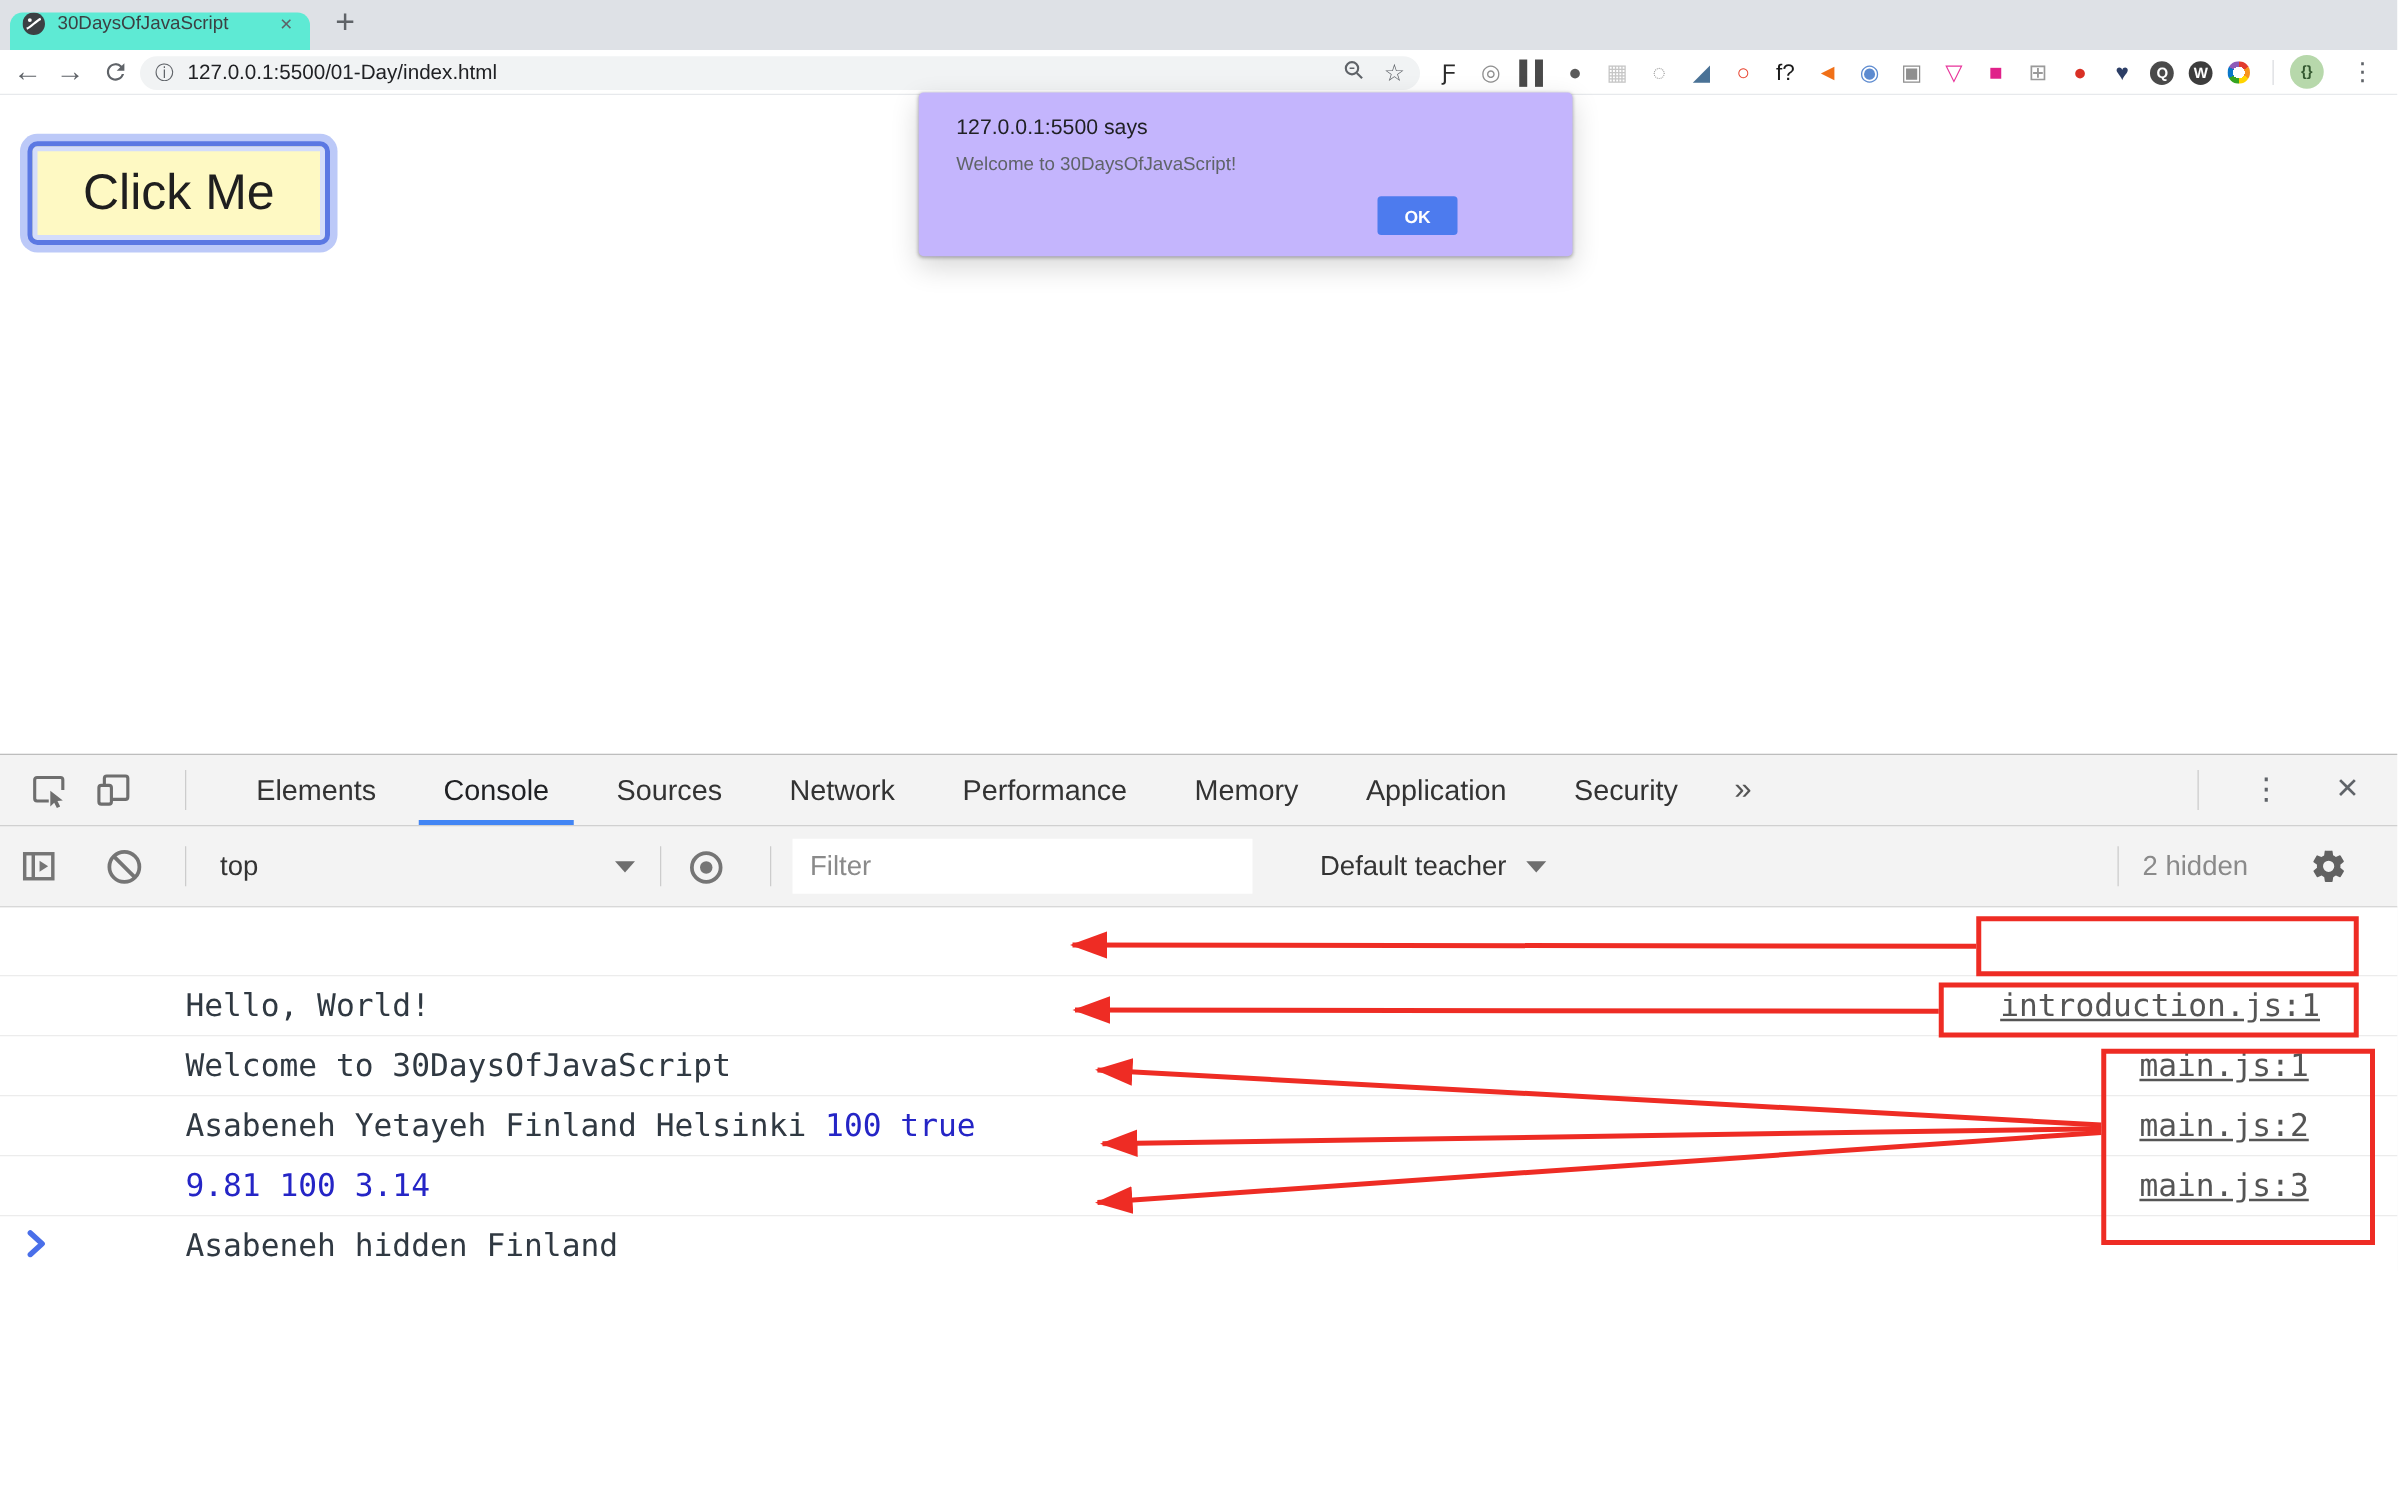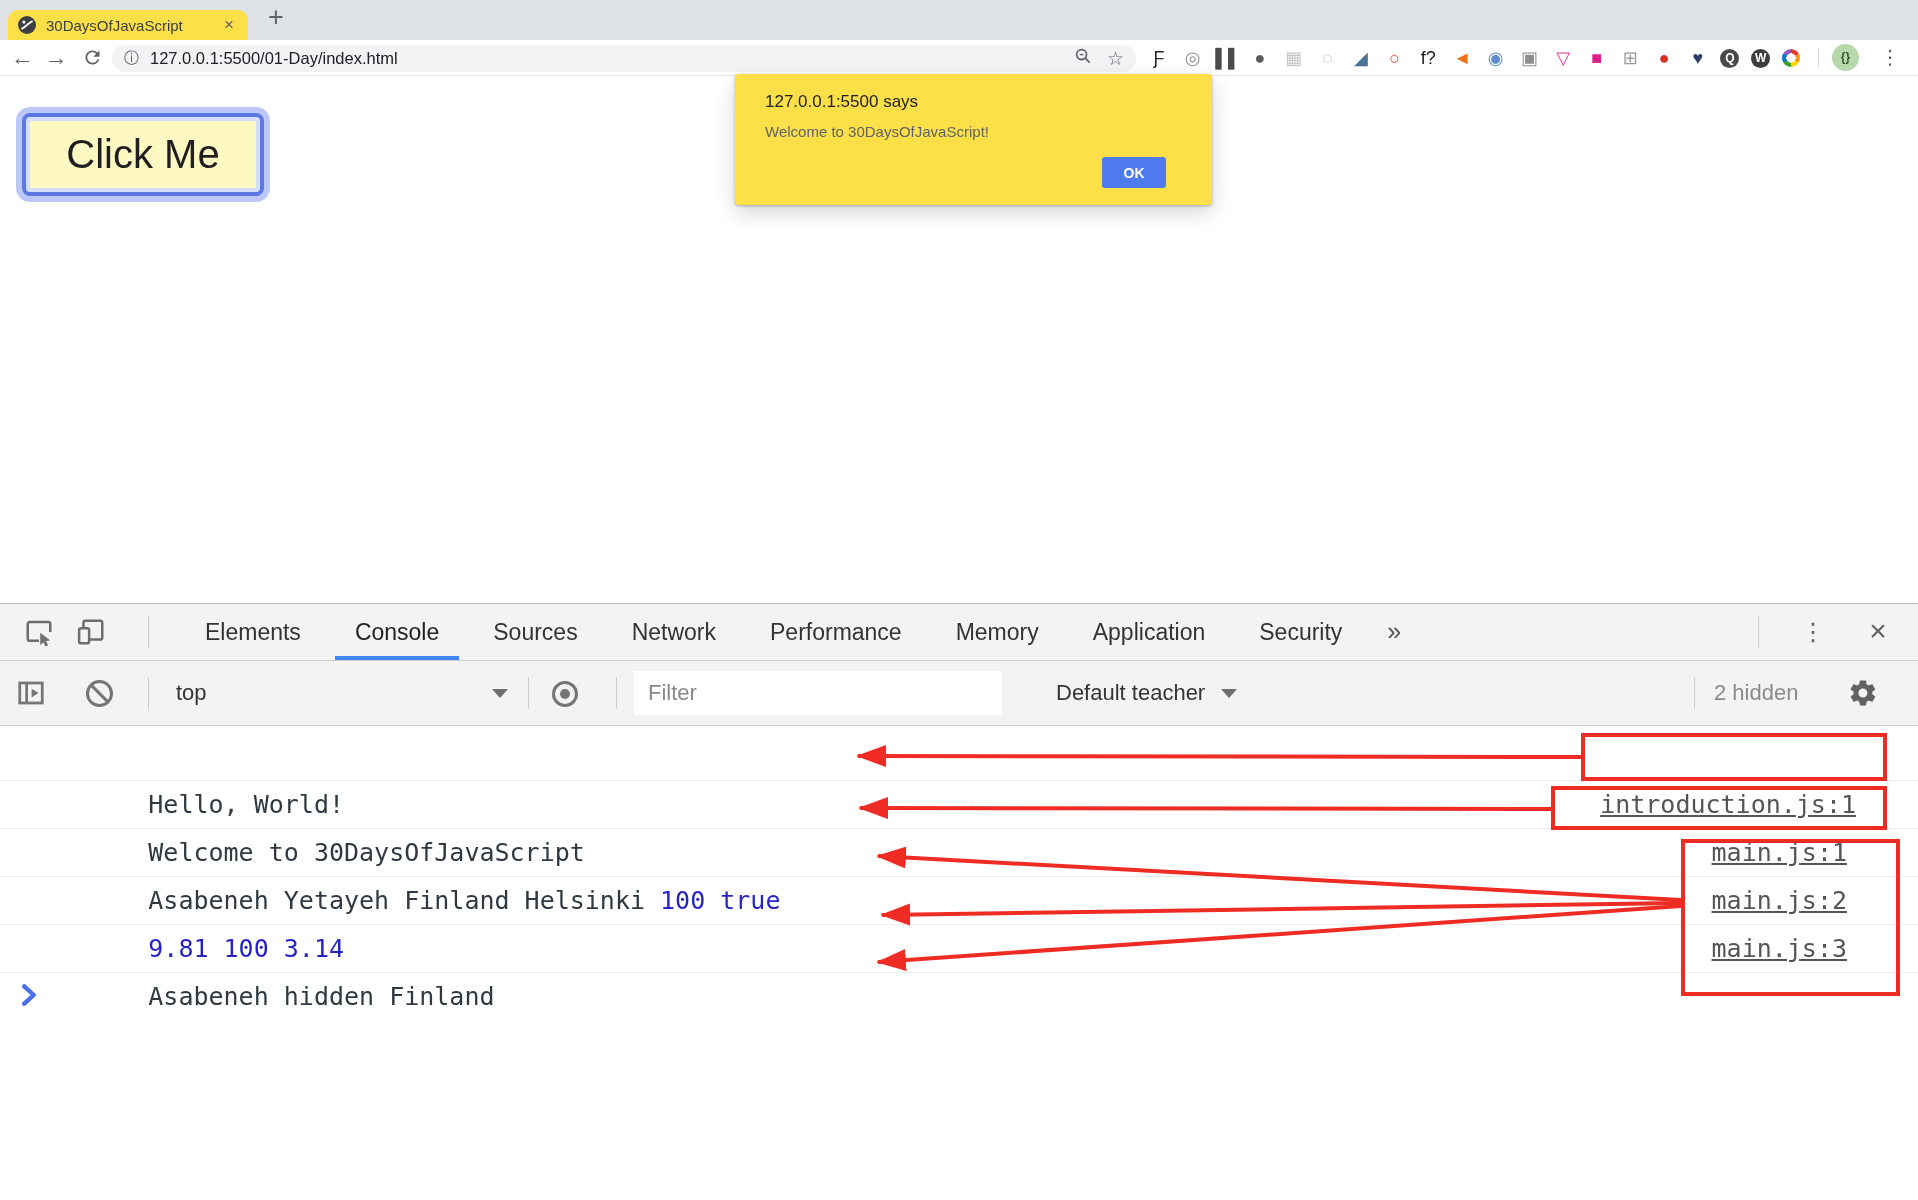--- a/index.html
+++ b/index.html
@@ -5,22 +5,22 @@
   :root{
     --annotation-red:#ee2c24; --accent-blue:#4285f4; --number-blue:#2525c6;
     --link-gray:#555555; --ok-blue:#4d7bee; --prompt-blue:#4a6fe9;
   }
   *{box-sizing:border-box;margin:0;padding:0}
   html,body{width:1918px;height:1200px;overflow:hidden}
   body{font-family:"Liberation Sans",sans-serif;background:#fff;position:relative}
 
   
   .tabstrip{position:absolute;left:0;top:0;width:1918px;height:40px;background:#dee1e6}
-  .tab{position:absolute;left:8px;top:10px;width:240px;height:30px;background:#fde047;
-       border-radius:10px 10px 0 0;display:flex;align-items:center;padding:0 10px}
+  .tab{position:absolute;left:8px;top:10px;width:240px;height:30px;background:#5eead4;
+       border-radius:10px 10px 0 0;display:flex;padding:0 10px}
   .favicon{width:18px;height:18px;flex:0 0 18px}
   .tab-title{flex:1;font-size:15px;color:#3c4043;margin-left:10px;white-space:nowrap;overflow:hidden}
   .tab-close{font-size:17px;color:#5f6368;padding:0 4px;cursor:default}
   .newtab{position:absolute;left:258px;top:2px;font-size:27px;color:#5f6368;width:36px;text-align:center}
 
   .btoolbar{position:absolute;left:0;top:40px;width:1918px;height:36px;background:#fff;
             border-bottom:1px solid #e7e9ec}
   .navico{position:absolute;top:4px;font-size:23px;color:#5f6368;width:28px;text-align:center}
   .omnibox{position:absolute;left:112px;top:5px;width:1024px;height:27px;background:#f1f3f4;
            border-radius:14px;display:flex;align-items:center;padding:0 12px}
@@ -39,21 +39,21 @@
           background:#b7d8ab;color:#33582f;font-weight:bold;font-size:12px;text-align:center;line-height:27px}
   .b-kebab{position:absolute;left:1880px;top:5px;font-size:20px;color:#5f6368}
 
   
   .page{position:absolute;left:0;top:77px;width:1918px;height:526px;background:#fff}
   .clickme{position:absolute;left:22px;top:36px;width:242px;height:83px;background:#fef9c3;
     border:4px solid #5b78e3;border-radius:8px;box-shadow:0 0 0 6px #bcc9f8, inset 0 0 0 4px #d4ddfb;
     font-family:"Liberation Sans",sans-serif;font-size:40px;color:#1f1f1f;cursor:pointer}
 
   
-  .dialog{position:absolute;left:735px;top:74px;width:477px;height:131px;background:#fde047;
+  .dialog{position:absolute;left:735px;top:74px;width:523px;height:131px;background:#c4b5fd;
     border-radius:4px;z-index:60;
     box-shadow:0 1px 3px rgba(0,0,0,.28),0 8px 22px rgba(0,0,0,.16)}
   .dlg-title{position:absolute;left:30px;top:18px;font-size:17px;color:#202124}
   .dlg-msg{position:absolute;left:30px;top:49px;font-size:15px;color:#5f6368}
   .ok-btn{position:absolute;left:367px;top:83px;width:64px;height:31px;background:var(--ok-blue);
     border:none;border-radius:3px;color:#fff;font-size:14px;font-weight:bold;
     font-family:"Liberation Sans",sans-serif;cursor:pointer}
 
   
   .devtools{position:absolute;left:0;top:603px;width:1918px;height:597px;background:#f3f3f3;

